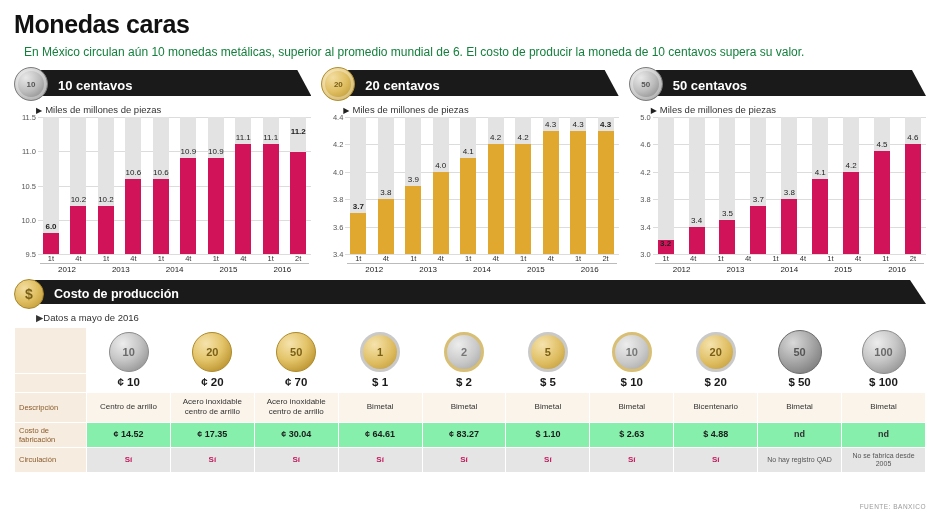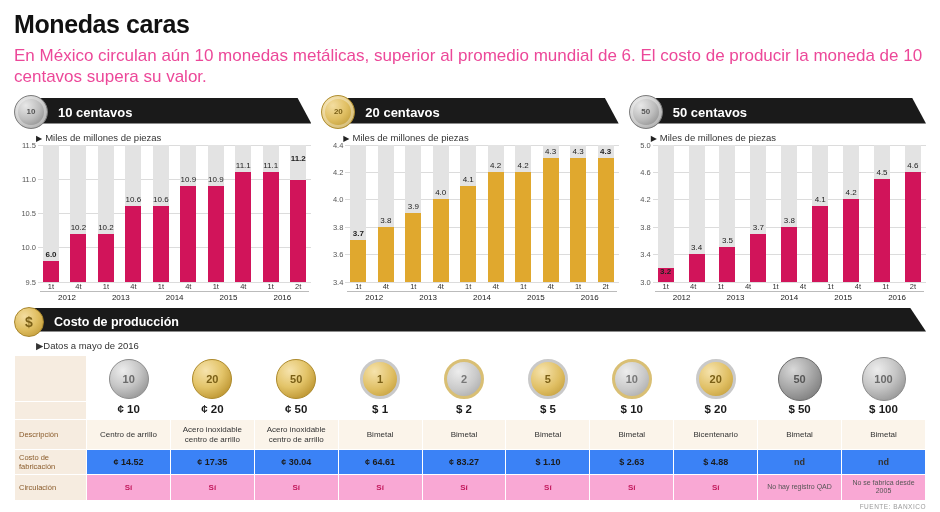--- a/index.html
+++ b/index.html
@@ -12,21 +12,21 @@
     overflow:hidden;
     position:relative;
   }
   .page { position:relative; width:940px; height:512px; padding:10px 14px 0 14px; }
 
   h1.title {
     font-size:25px; font-weight:bold; letter-spacing:-0.4px;
     margin:0 0 6px 0; color:#111;
   }
   .subtitle {
-    font-size:17px; color:#ec4899; margin:0 0 10px 0; line-height:1.25;
+    font-size:12px; color:#15803d; margin:0 0 10px 10px; line-height:1.25;
   }
 
   
   .panels { display:flex; gap:10px; }
   .panel { width:300px; }
 
   .panel-head {
     position:relative; height:30px;
     display:flex; align-items:center;
   }
@@ -110,22 +110,22 @@
     width:72px; font-size:7.5px; color:#8a5b2a; background:#f6ece0;
     padding:3px 4px; border:1px solid #ffffff; text-align:left;
   }
   td.coincell { text-align:center; padding:2px 0 0 0; height:46px; }
   td.denom { text-align:center; font-size:11.5px; font-weight:bold; padding:2px 0 4px 0; }
   td.cell {
     text-align:center; font-size:8px; padding:4px 2px; border:1px solid #ffffff;
     line-height:1.2;
   }
   td.cell.desc { background:#fbf4ea; color:#333; height:30px; }
-  td.cell.cost { background:#3b82f6; font-weight:bold; font-size:9px; }
-  td.cell.circ { background:#f9a8d4; color:#c2185b; font-weight:bold; }
+  td.cell.cost { background:#86efac; font-weight:bold; font-size:9px; }
+  td.cell.circ { background:#e5e5e5; color:#c2185b; font-weight:bold; }
   td.cell.circ.nd { color:#555; font-weight:normal; font-size:7px; }
   td.cell.cost.nd { color:#333; }
 
   .cn { width:40px; height:40px; border-radius:50%; display:inline-flex; align-items:center; justify-content:center;
         font-size:11px; font-weight:bold; }
   .cn.silver { background:radial-gradient(circle at 34% 28%, #ededed 0%, #c6c6c6 45%, #9a9a9a 80%, #7a7a7a 100%); border:1px solid #8d8d8d; color:#6a6a6a; }
   .cn.gold   { background:radial-gradient(circle at 34% 28%, #f6e3ad 0%, #e3c469 45%, #bd9531 82%, #9a7723 100%); border:1px solid #ad8a2c; color:#7a5f16; }
   .cn.bim    { background:radial-gradient(circle at 34% 28%, #f6e3ad 0%, #dfbe62 55%, #bb9430 100%); border:3px solid #c9c9c9; color:#7a5f16; }
   .cn.bim2   { background:radial-gradient(circle at 34% 28%, #ededed 0%, #c9c9c9 55%, #a0a0a0 100%); border:3px solid #d9bf74; color:#777; }
   .cn.dark   { background:radial-gradient(circle at 34% 28%, #d9d9d9 0%, #a9a9a9 45%, #7c7c7c 85%, #5e5e5e 100%); border:1px solid #6c6c6c; color:#555; }
@@ -494,21 +494,21 @@
           <td class="coincell"><div class="cn bim">5</div></td>
           <td class="coincell"><div class="cn bim2">10</div></td>
           <td class="coincell"><div class="cn bim">20</div></td>
           <td class="coincell"><div class="cn dark big">50</div></td>
           <td class="coincell"><div class="cn silver big">100</div></td>
         </tr>
         <tr>
           <td class="rowlabel"></td>
           <td class="denom">¢ 10</td>
           <td class="denom">¢ 20</td>
-          <td class="denom">¢ 50</td>
+          <td class="denom">¢ 70</td>
           <td class="denom">$ 1</td>
           <td class="denom">$ 2</td>
           <td class="denom">$ 5</td>
           <td class="denom">$ 10</td>
           <td class="denom">$ 20</td>
           <td class="denom">$ 50</td>
           <td class="denom">$ 100</td>
         </tr>
         <tr>
           <td class="rowlabel">Descripción</td>

